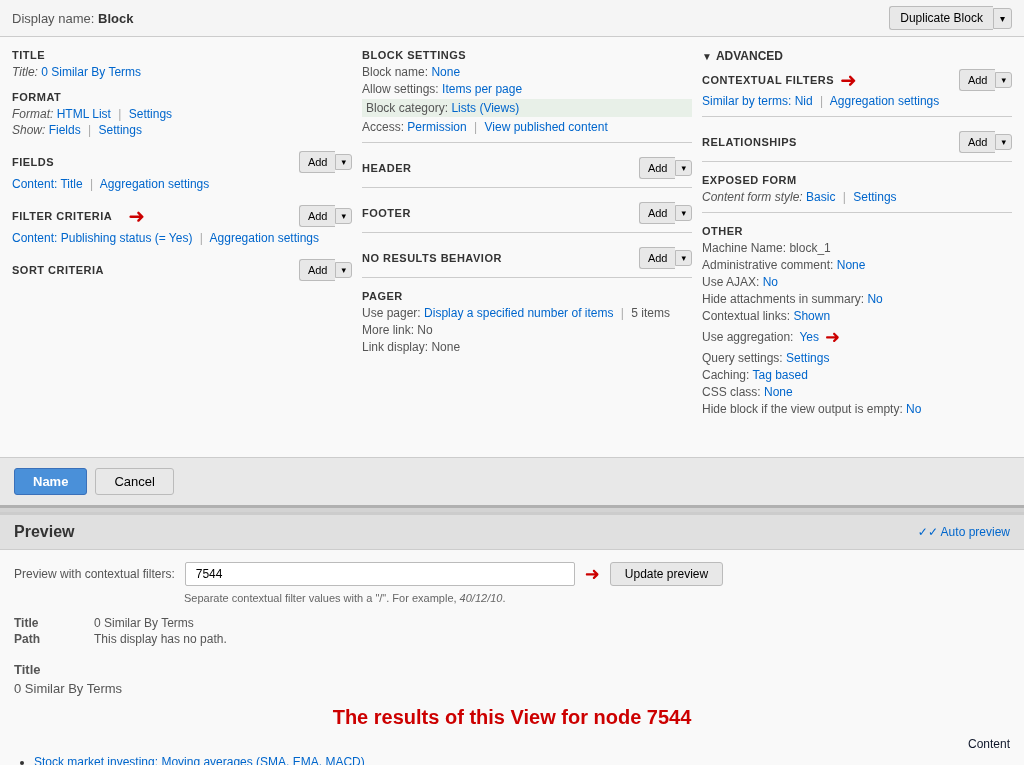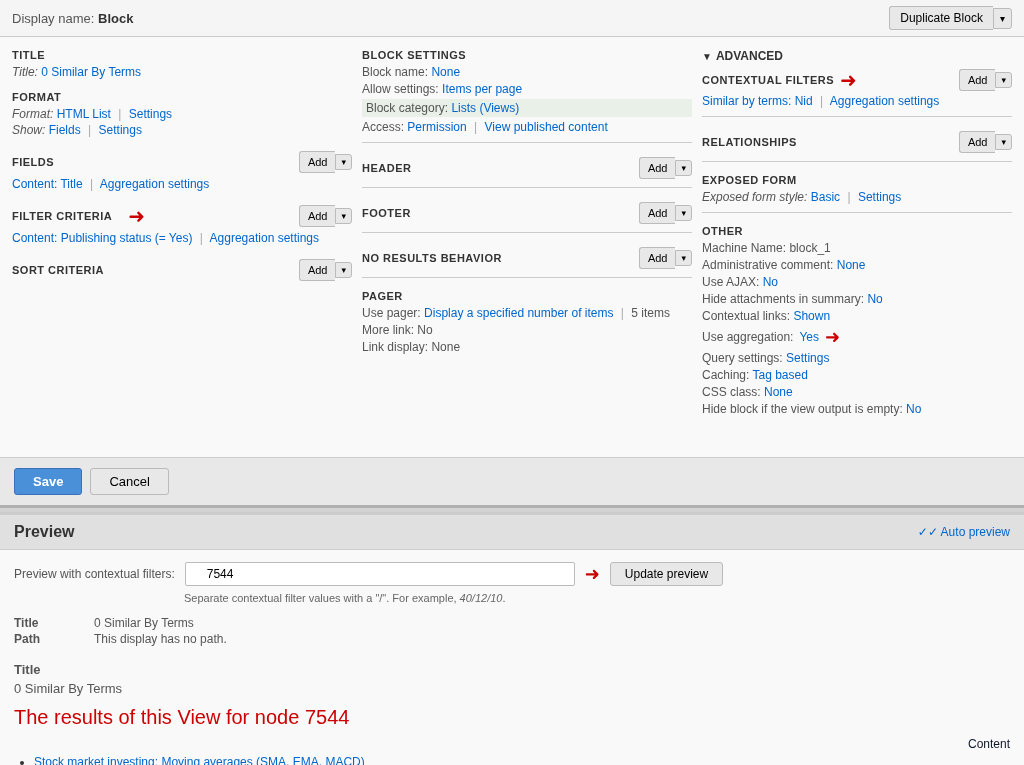--- a/index.html
+++ b/index.html
@@ -175,21 +175,21 @@
       display: flex;
       align-items: center;
       gap: 10px;
       margin-bottom: 6px;
     }
     .preview-filter-label { font-size: 12px; color: #555; white-space: nowrap; }
     .preview-input {
       flex: 1;
       max-width: 390px;
       border: 1px solid #bbb;
-      padding: 4px 21px;
+      padding: 4px 10px;
       font-size: 12px;
       border-radius: 2px;
     }
     .btn-update {
       background: #e8e8e8;
       border: 1px solid #bbb;
       padding: 4px 14px;
       font-size: 12px;
       cursor: pointer;
       border-radius: 3px;
@@ -199,23 +199,24 @@
 
     .preview-table { margin-bottom: 16px; }
     .preview-table-row { display: flex; margin-bottom: 2px; }
     .preview-table-key { width: 80px; font-size: 12px; font-weight: bold; color: #555; flex-shrink: 0; }
     .preview-table-val { font-size: 12px; color: #555; }
 
     .preview-block { margin-top: 10px; }
     .preview-block-title { font-size: 13px; font-weight: bold; color: #555; margin-bottom: 4px; }
     .preview-main-title {
       font-size: 20px;
-      font-weight: normal;
+      font-weight: bold;
       color: #cc0000;
       margin-bottom: 8px;
+      text-align: center;
     }
     .preview-content-label { font-size: 12px; color: #0f172a; margin-bottom: 4px; text-align: right; }
     .preview-list { list-style: disc; padding-left: 20px; }
     .preview-list li { margin-bottom: 3px; }
     .preview-list li a { color: #0066cc; text-decoration: none; font-size: 12px; }
 
     .divider-bar { height: 3px; background: #b0b0b0; margin: 0; }
   </style>
 </head>
 <body>
@@ -394,21 +395,21 @@
       <div class="btn-add-group">
         <button class="btn-add">Add</button>
         <button class="btn-add-arrow">▾</button>
       </div>
     </div>
 
     <div class="sep"></div>
 
     <div class="section-title">EXPOSED FORM</div>
     <div class="section-row">
-      <span class="label">Exposed form style:</span>
+      <span class="label">Content form style:</span>
       <a class="link">Basic</a>
       <span class="pipe">|</span>
       <a class="link">Settings</a>
     </div>
 
     <div class="sep"></div>
 
     <div class="section-title">OTHER</div>
     <div class="bs-row">
       <span class="label">Machine Name:</span>
@@ -451,21 +452,21 @@
     </div>
     <div class="bs-row">
       <span class="label">Hide block if the view output is empty:</span>
       <a class="link">No</a>
     </div>
   </div>
 
 </div>
 
 <div class="action-bar">
-  <button class="btn-save">Save</button>
+  <button class="btn-save">Name</button>
   <button class="btn-cancel">Cancel</button>
 </div>
 
 <div class="divider-bar"></div>
 
 <div class="preview-section">
   <div class="preview-header">
     <div class="preview-title">Preview</div>
     <div class="auto-preview">
       <span>✓</span>

